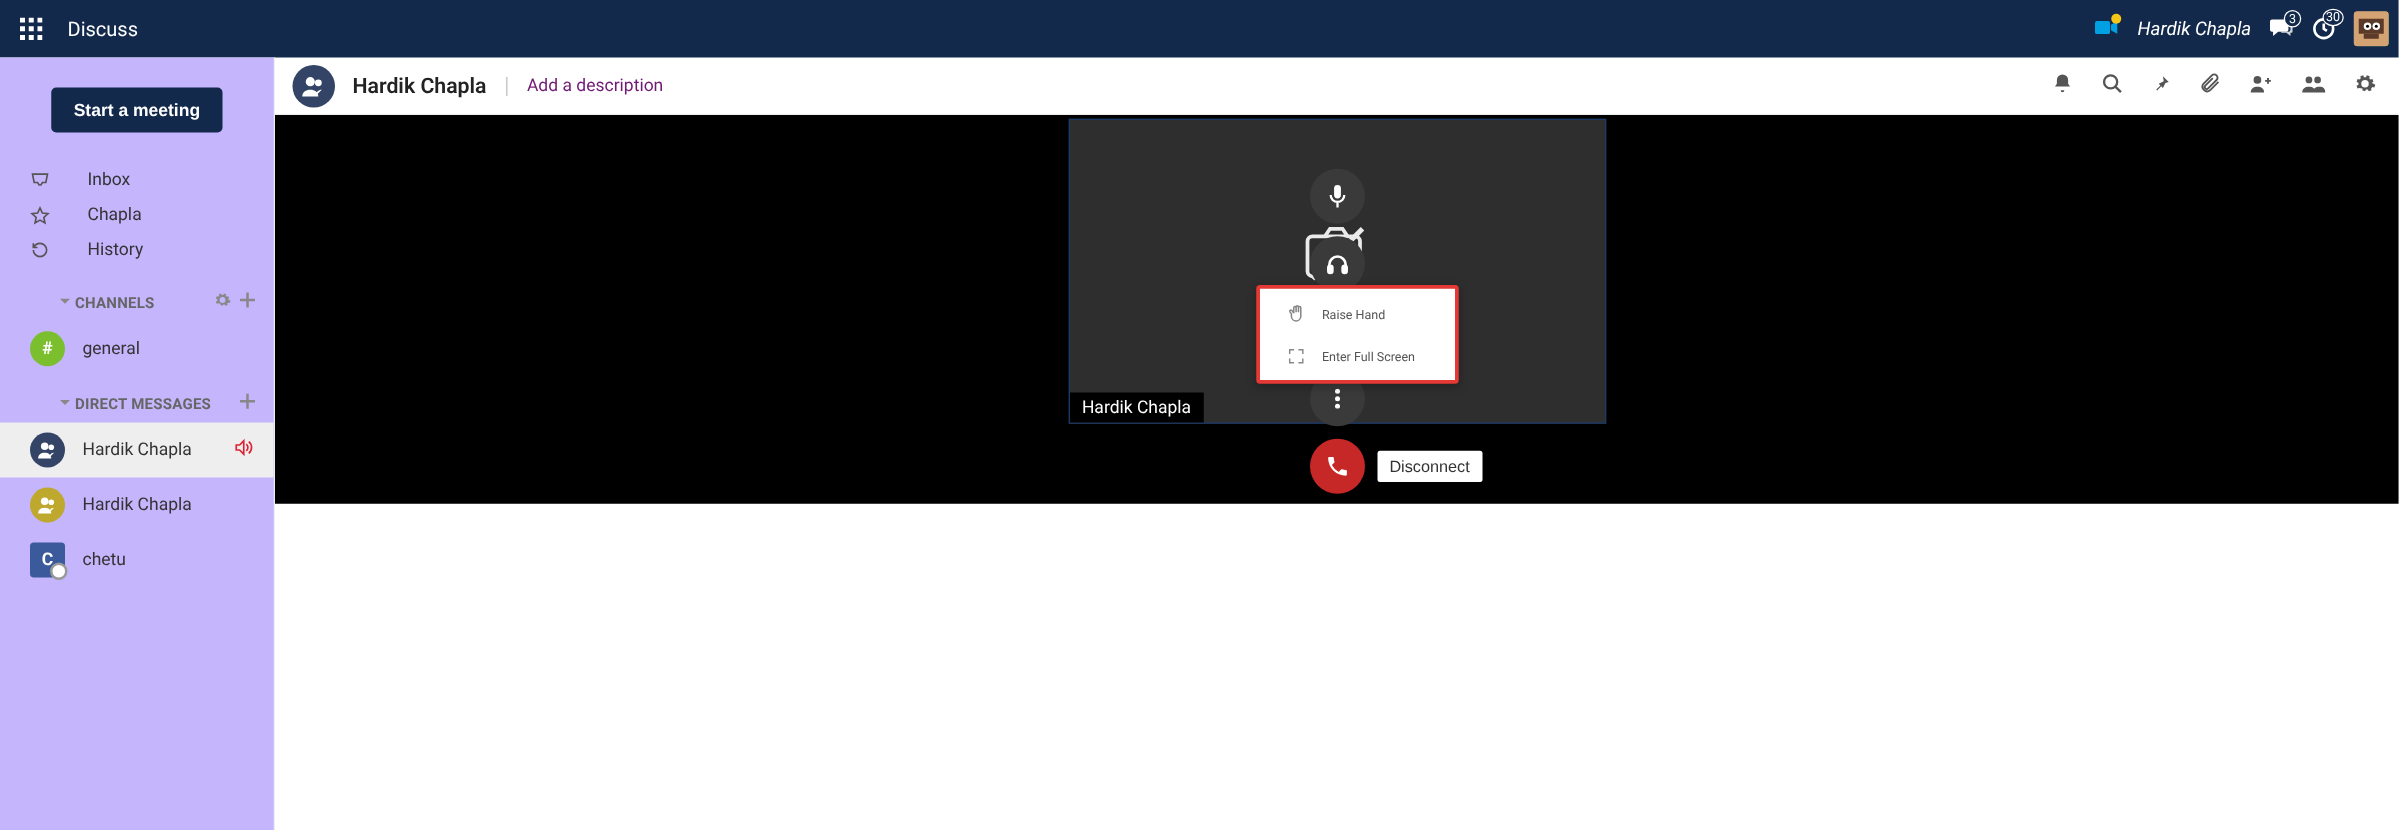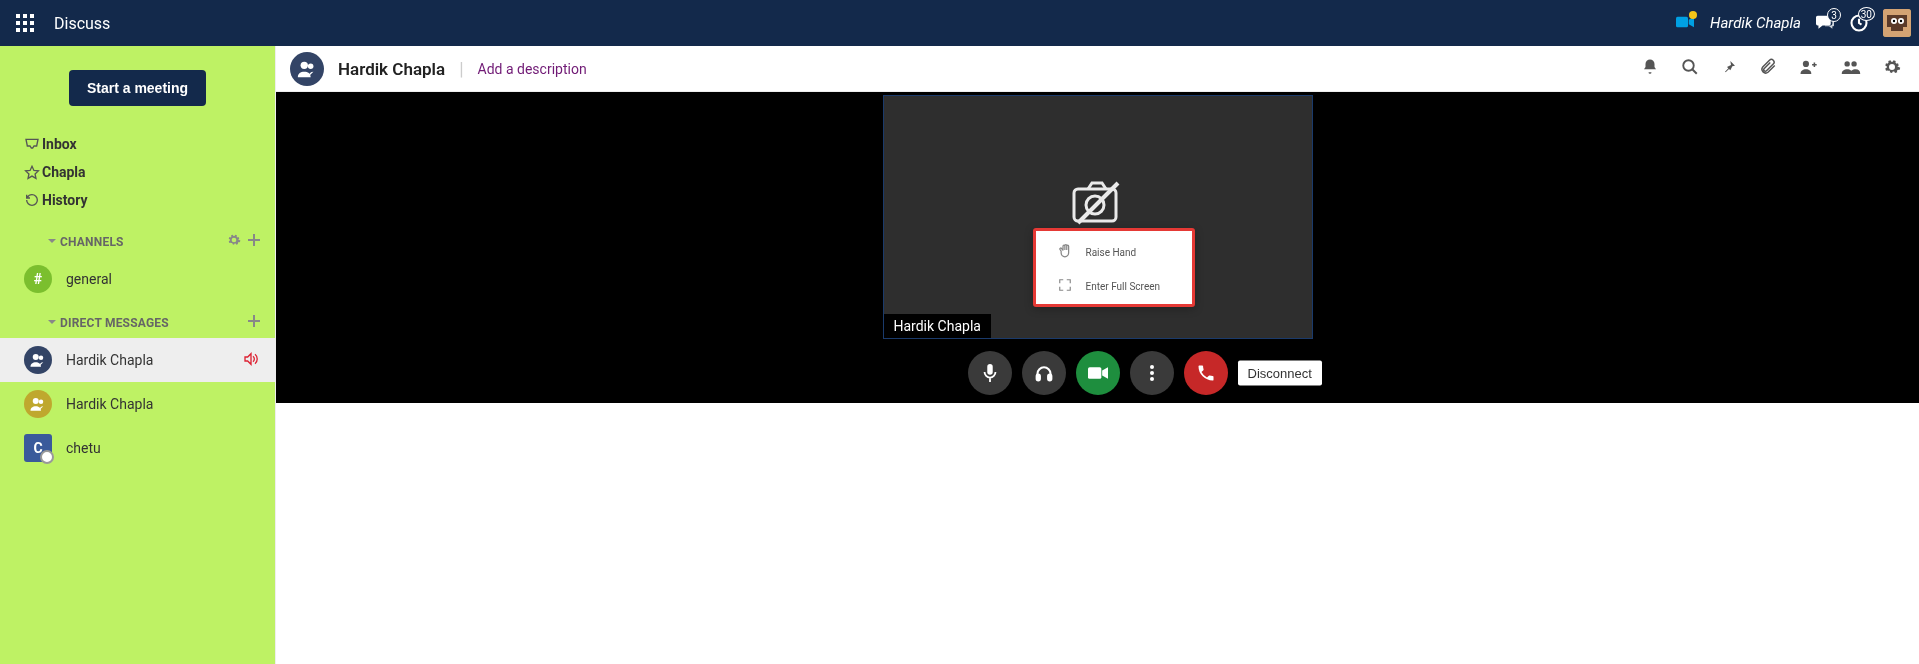--- a/index.html
+++ b/index.html
@@ -14,24 +14,24 @@
 .topnav-right .video-icon { color: #00a0e3; position: relative; }
 .topnav-right .video-icon .dot { position: absolute; top: -3px; right: -3px; width: 8px; height: 8px; background: #f5c518; border-radius: 50%; }
 .topnav-right .username { font-style: italic; font-size: 15px; margin-left: 2px; }
 .topnav-right .icon-badge { position: relative; display: flex; align-items: center; }
 .topnav-right .badge { position: absolute; top: -6px; right: -6px; background: #13294b; border: 1px solid #fff; color: #fff; font-size: 10px; border-radius: 50%; min-width: 14px; height: 14px; display: flex; align-items: center; justify-content: center; padding: 0 2px; }
 .topnav-right .avatar-img { width: 28px; height: 28px; border-radius: 3px; background: linear-gradient(135deg,#c88,#8b5); display: flex; align-items: center; justify-content: center; overflow: hidden; }
 .topnav-right .avatar-img svg { width: 28px; height: 28px; }
 
 
 .content { display: flex; height: calc(100% - 46px); }
-.sidebar { width: 276px; background: #bef264; border-right: 1px solid #eee; padding-top: 16px; overflow-y: auto; }
+.sidebar { width: 220px; background: #c4b5fd; border-right: 1px solid #eee; padding-top: 16px; overflow-y: auto; }
 .start-meeting { background: #13294b; color: #fff; border: none; padding: 10px 18px; border-radius: 4px; font-size: 14px; font-weight: 600; margin: 8px auto 18px; display: block; cursor: pointer; }
 .nav-group { padding: 6px 0 6px 24px; }
-.nav-item { display: flex; align-items: center; gap: 2px; padding: 6px 0; color: #333; font-size: 14px; cursor: pointer; font-weight: bold; }
+.nav-item { display: flex; align-items: center; gap: 30px; padding: 6px 0; color: #333; font-size: 14px; cursor: pointer; }
 .nav-item .ni-icon { width: 16px; color: #555; display: flex; align-items: center; justify-content: center; }
 .section-hdr { display: flex; align-items: center; padding: 12px 14px 6px 8px; margin-left: 38px; }
 .section-hdr .caret { width: 14px; color: #888; }
 .section-hdr .label { font-size: 12px; font-weight: 700; color: #666; letter-spacing: 0.2px; flex: 1; }
 .section-hdr .actions { display: flex; gap: 6px; color: #888; }
 .channel-item { display: flex; align-items: center; gap: 14px; padding: 8px 16px 8px 24px; font-size: 14px; color: #333; cursor: pointer; position: relative; }
 .channel-item.active { background: #eee; }
 .ch-badge { width: 28px; height: 28px; border-radius: 50%; display: flex; align-items: center; justify-content: center; color: #fff; font-weight: 700; position: relative; }
 .ch-general { background: #7bbf2e; }
 .ch-user-blue { background: #346; }
@@ -55,21 +55,21 @@
 
 .video-area { background: #000; position: relative; height: 311px; }
 .video-tile { position: absolute; left: 50%; transform: translateX(-50%); top: 3px; width: 430px; height: 244px; background: #2e2e2e; border: 1px solid #1a3a6b; }
 .camera-off { position: absolute; left: 50%; top: 45%; transform: translate(-50%,-50%); color: #fff; opacity: 0.9; }
 .tile-name { position: absolute; left: 0; bottom: 0; background: #000; color: #fff; padding: 4px 10px; font-size: 14px; }
 
 .context-menu { position: absolute; left: 50%; margin-left: -65px; top: 136px; width: 162px; background: #fff; border-radius: 3px; box-shadow: 0 2px 8px rgba(0,0,0,0.25); border: 3px solid #e53935; padding: 2px 0; z-index: 5; }
 .context-menu .item { display: flex; align-items: flex-end; gap: 12px; padding: 10px 22px; font-size: 10px; color: #555; cursor: pointer; }
 .context-menu .item .mi-icon { width: 16px; color: #888; display: flex; align-items: center; }
 
-.call-bar { position: absolute; bottom: 8px; left: 50%; transform: translateX(-50%); display: flex; gap: 10px; z-index: 3; }
+.call-bar { position: absolute; bottom: 8px; left: 50%; transform: translateX(-50%); display: flex; gap: 10px; z-index: 3; flex-direction: column; }
 .call-btn { width: 44px; height: 44px; border-radius: 50%; background: #3a3a3a; color: #fff; display: flex; align-items: center; justify-content: center; cursor: pointer; border: none; }
 .call-btn.green { background: #1e8e3e; }
 .call-btn.red { background: #c62828; position: relative; }
 .tooltip { position: absolute; left: 54px; top: 50%; transform: translateY(-50%); background: #fff; color: #333; padding: 5px 10px; font-size: 13px; border-radius: 2px; white-space: nowrap; box-shadow: 0 1px 4px rgba(0,0,0,0.2); }
 
 .below-video { flex: 1; background: #fff; }
 </style>
 </head>
 <body>
 

